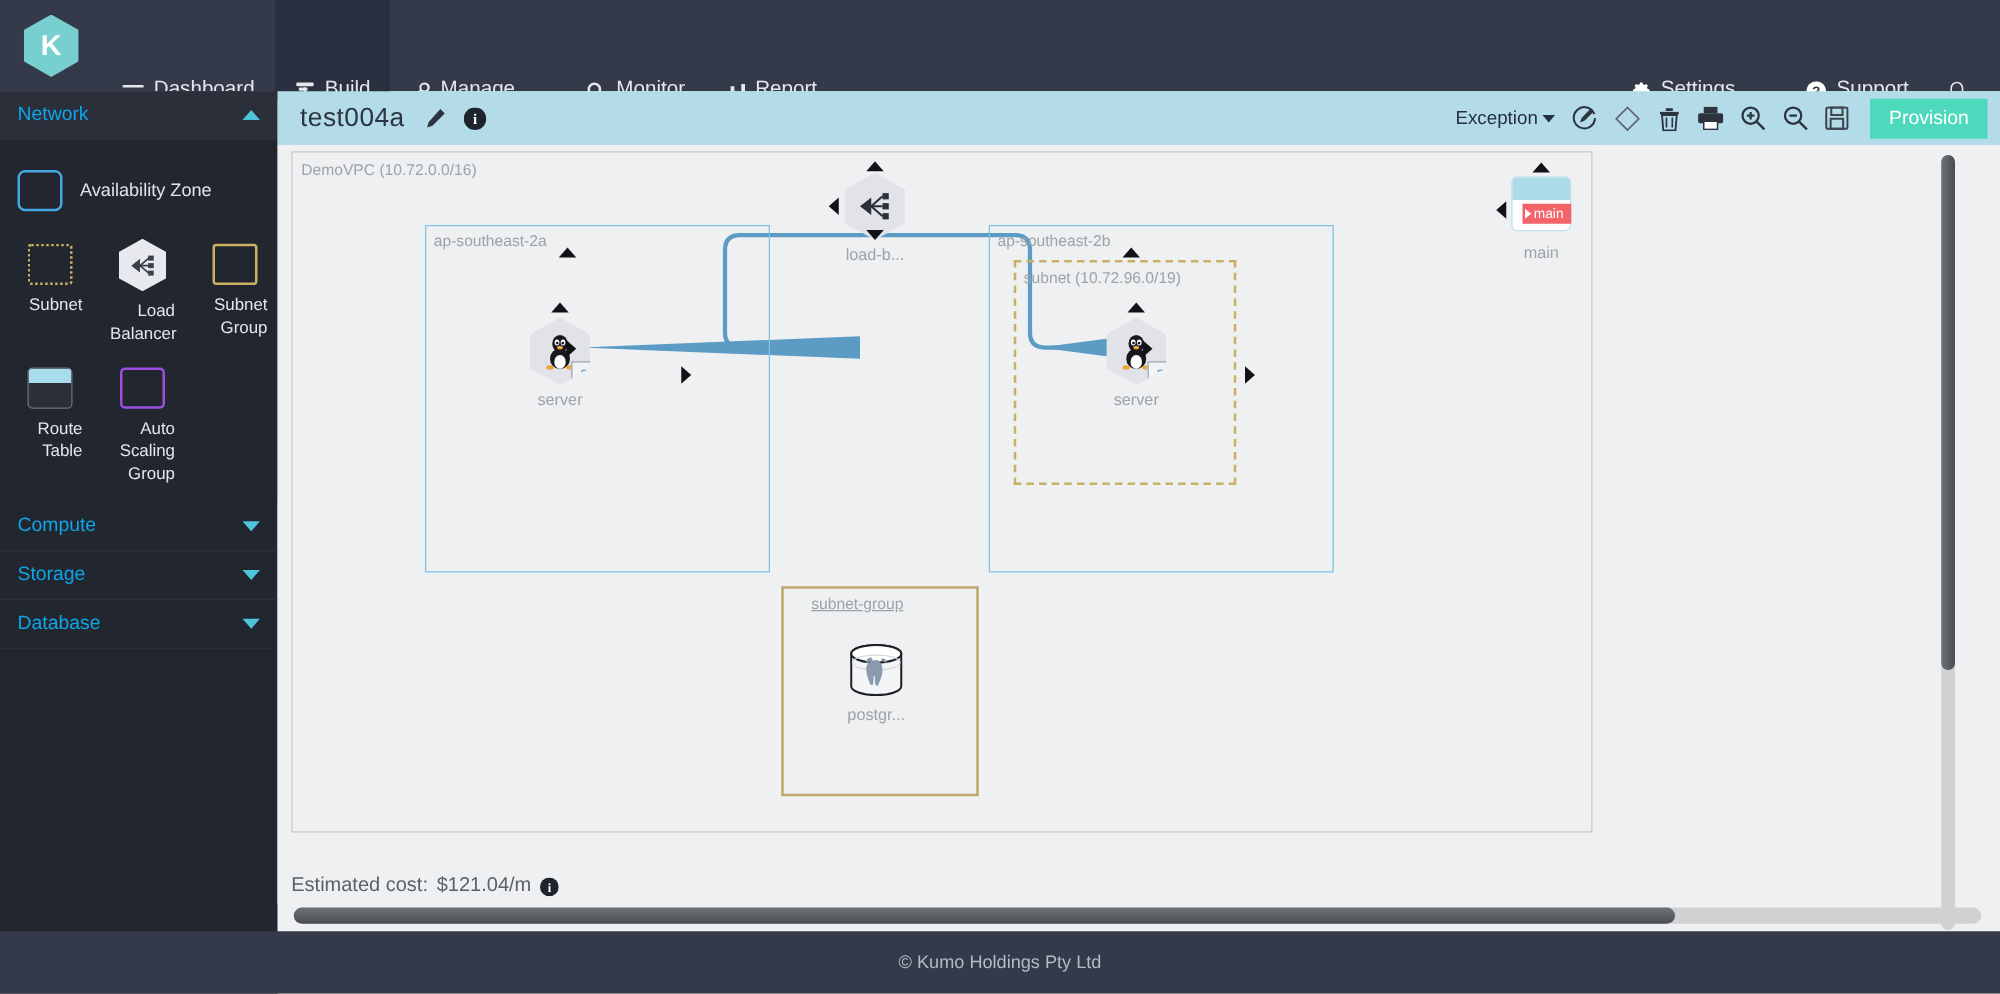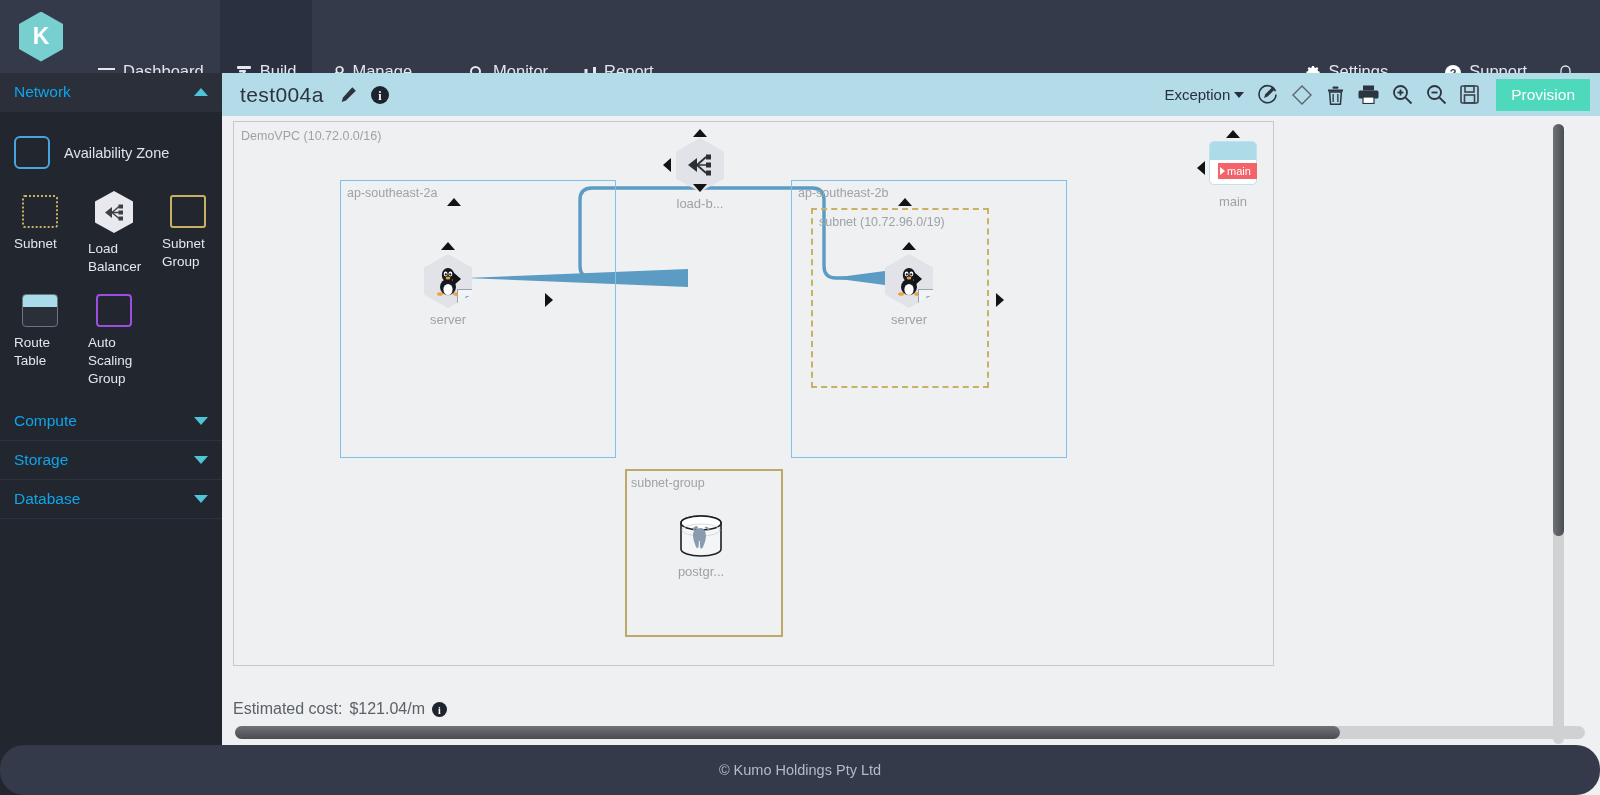--- a/index.html
+++ b/index.html
@@ -65,21 +65,21 @@
     margin-left: auto; margin-right: 16px; background: #2c313c; color: #c7ccd6;
     font-size: 13px; padding: 5px 10px; display: flex; gap: 14px;
   }
   .icon-vpc {
     width: 36px; height: 33px; border: 2px solid #9aa0ab; border-radius: 6px;
     display: flex; align-items: center; justify-content: center;
     color: #9aa0ab; font-size: 11px; letter-spacing: .5px;
   }
   .icon-az { width: 36px; height: 33px; border: 2px solid #46a6e0; border-radius: 6px; }
   .grid3 { display: flex; padding: 12px 0 0 14px; gap: 22px; }
-  .gcell { width: 52px; text-align: left; cursor: pointer; }
+  .gcell { width: 52px; text-align: right; cursor: pointer; }
   .gcell .cap { color: #e2e6ed; font-size: 13.5px; line-height: 18px; margin-top: 7px; }
   .icon-subnet { width: 36px; height: 33px; border: 2px dotted #c9b063; border-radius: 3px; margin: 0 auto; }
   .icon-sng { width: 36px; height: 33px; border: 2px solid #c9b063; border-radius: 3px; margin: 0 auto; }
   .icon-lb {
     width: 38px; height: 42px; margin: -4px auto 0; background: #e8e9ee;
     clip-path: polygon(50% 0%, 100% 25%, 100% 75%, 50% 100%, 0% 75%, 0% 25%);
     display: flex; align-items: center; justify-content: center;
   }
   .icon-rt {
     width: 36px; height: 33px; border: 1.5px solid #6d7480; border-radius: 4px;
@@ -170,21 +170,21 @@
     position: absolute; left: 1553px; top: 124px; width: 11px; height: 620px;
     background: #cfd1d3; border-radius: 6px;
   }
   #vscroll-thumb {
     position: absolute; left: 0; top: 0; width: 11px; height: 412px;
     background: linear-gradient(to right,#6f7378,#494c51); border-radius: 6px;
   }
   #footer {
     position: absolute; left: 0; top: 745px; width: 1600px; height: 50px;
     background: #343a4a; display: flex; align-items: center; justify-content: center;
-    color: #b4bac6; font-size: 14.5px; border-radius: 24px;
+    color: #b4bac6; font-size: 14.5px;
   }
 </style>
 </head>
 <body>
 
 <div id="topnav">
   <div id="logo-wrap">
     <div class="hexlogo">
       <span>K</span>
     </div>
@@ -525,21 +525,21 @@
   <div class="node" style="left:968px; top:25px;">
     <div class="rt-node">
       <span class="main-ribbon">main</span>
     </div>
     <div class="nlabel" style="margin-top:9px;">main</div>
   </div>
   <div class="tri up" style="left:1004px; top:14px;"></div>
   <div class="tri left" style="left:975px; top:45px;"></div>
 
   <div class="sng-box" style="left:403px; top:353px; width:158px; height:168px;">
-    <span class="box-label" style="left:4px; top:5px;">subnet-group</span>
+    <span class="box-label" style="left:22px; top:5px;text-decoration:underline;">subnet-group</span>
   </div>
   <div class="node" style="left:436px; top:398px;">
     <div style="width:48px;height:44px;margin:0 auto;position:relative;">
       <svg width="48" height="44" viewBox="0 0 48 44">
         <path d="M4 9 a20 7 0 0 1 40 0 v26 a20 7 0 0 1 -40 0 z" fill="#f4f5f7" stroke="#1d2025" stroke-width="1.6"></path>
         <ellipse cx="24" cy="9" rx="20" ry="7" fill="#ffffff" stroke="#1d2025" stroke-width="1.6"></ellipse>
         <ellipse cx="24" cy="16" rx="19" ry="6" fill="none" stroke="#d6d9de" stroke-width="1"></ellipse>
         <g fill="#8a9bb0">
           <path d="M24 14c-5 0-8 3-8 7 0 5 2 9 3 12 .6 1.6 2.4 1.4 2.6-.2.2-1.8.3-4 .3-5.6 0-.7 1-.7 1 0 0 2 .1 4.6.4 6.2.3 1.5 2 1.6 2.5.2 1-2.8 3.2-7 3.2-11.6 0-5-2.6-8-5-8z"></path>
           <path d="M20 12c-2.4 0-4 1.6-4 3.4 0 1 .8 1.4 1.4.8.8-.8 2-1.4 3-1.4 .8 0 1-1 .4-1.6z"></path>

